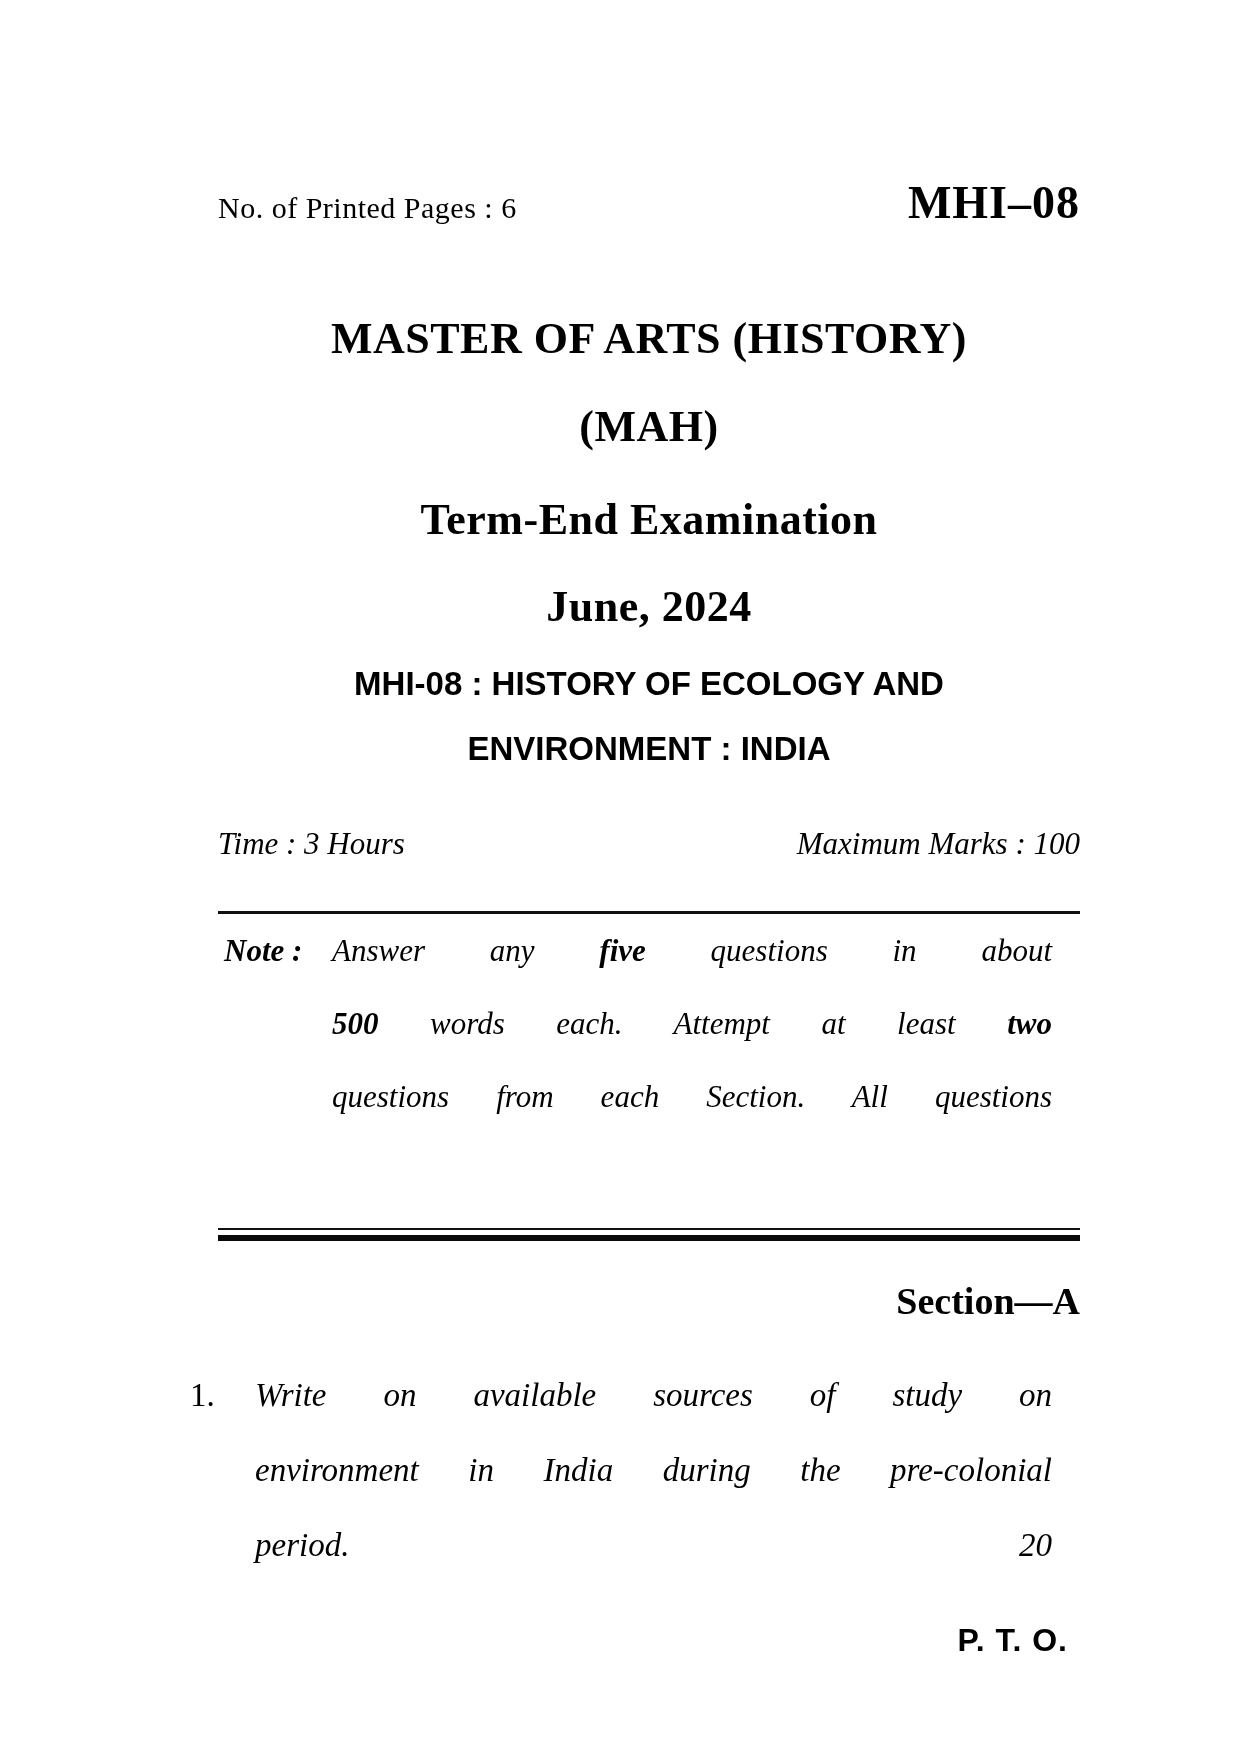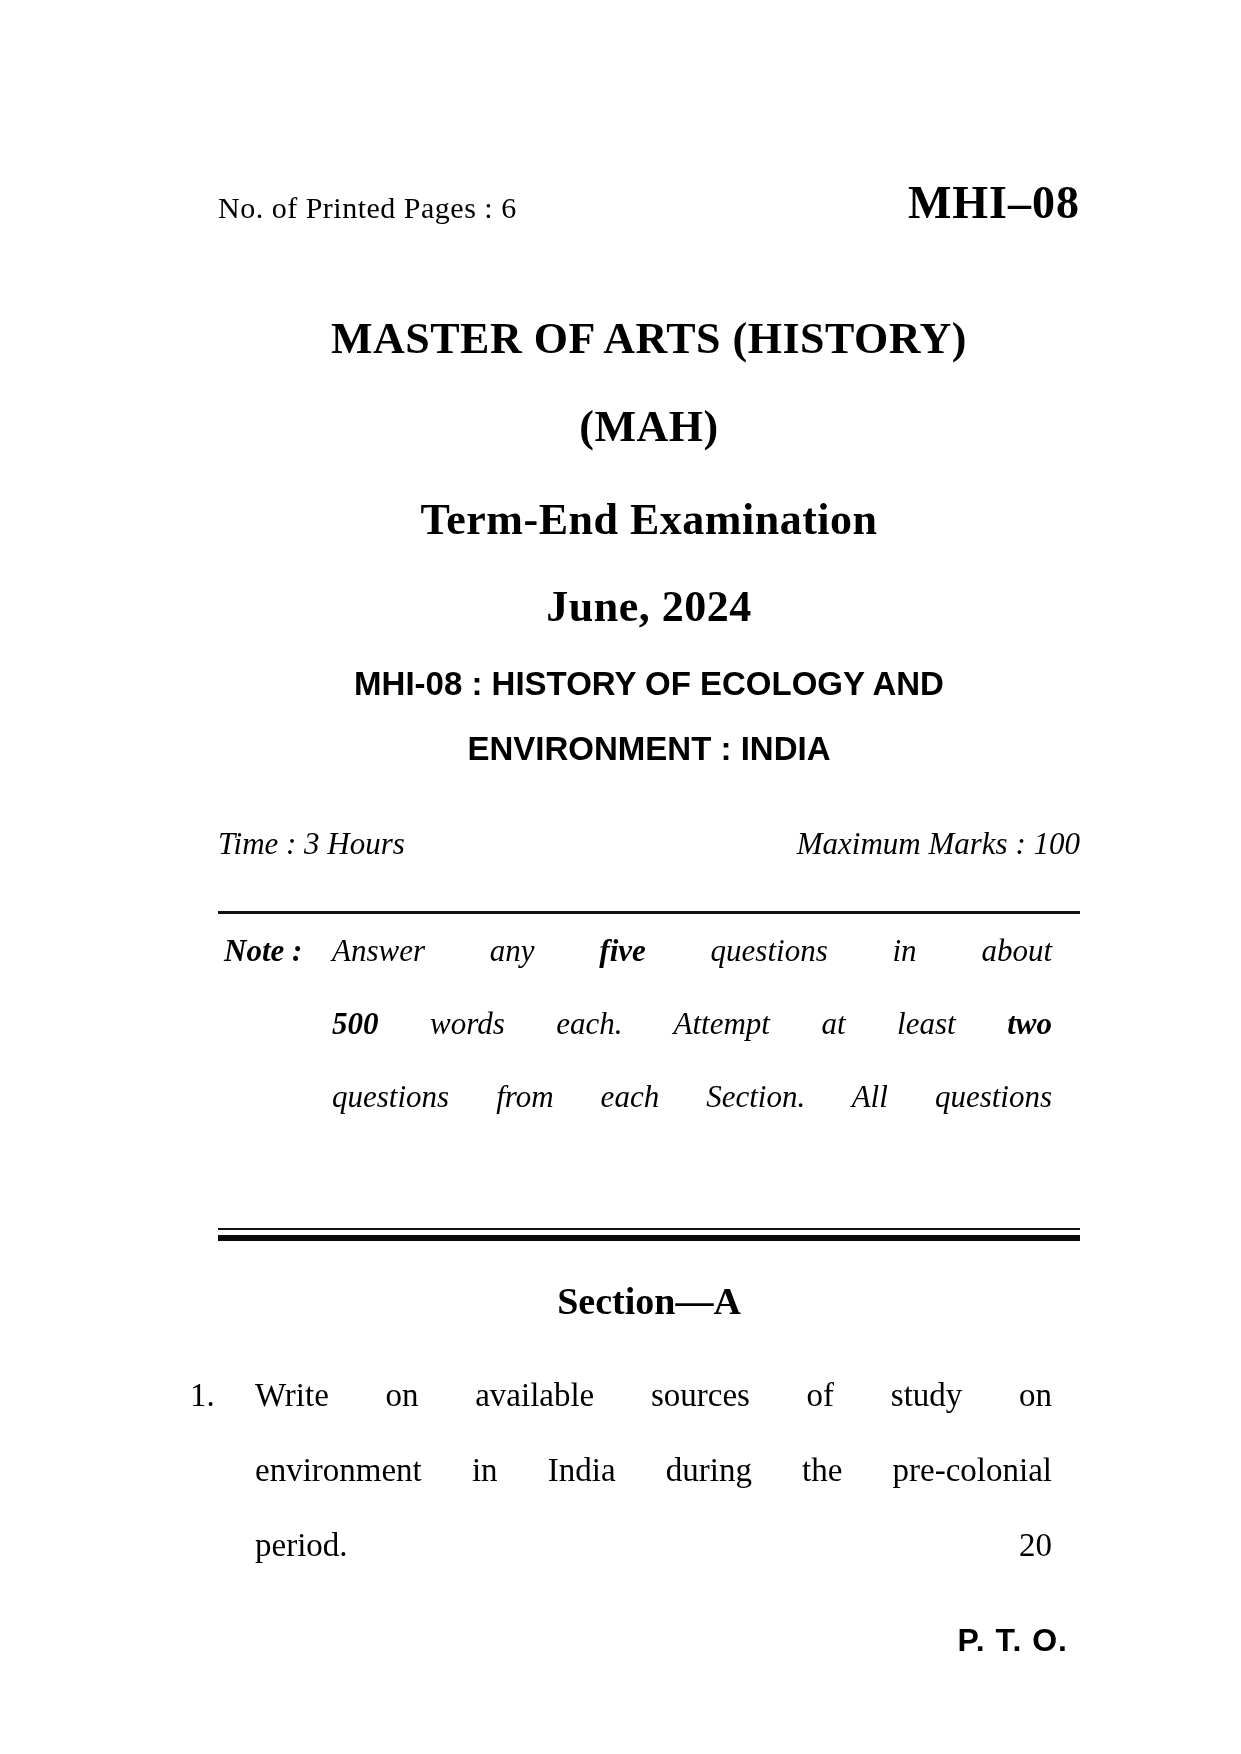--- a/index.html
+++ b/index.html
@@ -100,37 +100,38 @@
     margin-left: 26px;
   }
   .just {
     text-align: justify;
     text-align-last: justify;
   }
   .note-line b { font-weight: bold; }
 
   .section-heading {
     top: 1276px;
-    text-align: center;
+    text-align: right;
     font-size: 38px;
     font-weight: bold;
     line-height: 50px;
   }
 
   .q-number {
     left: 190px;
     top: 1358px;
     font-size: 33px;
     line-height: 75px;
   }
   .q-body {
     left: 255px;
     top: 1358px;
     width: 797px;
     font-size: 33px;
+    font-style: italic;
   }
   .q-line { line-height: 75px; }
   .q-last-row {
     display: flex;
     justify-content: space-between;
     line-height: 75px;
   }
 
   .pto {
     top: 1622px;

